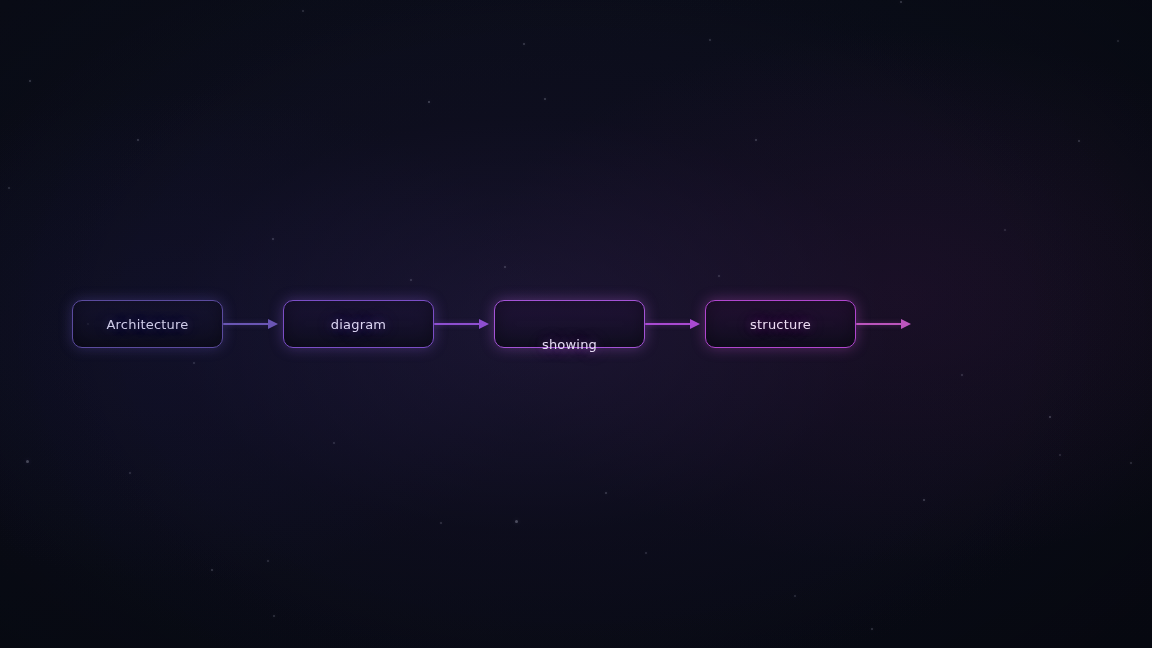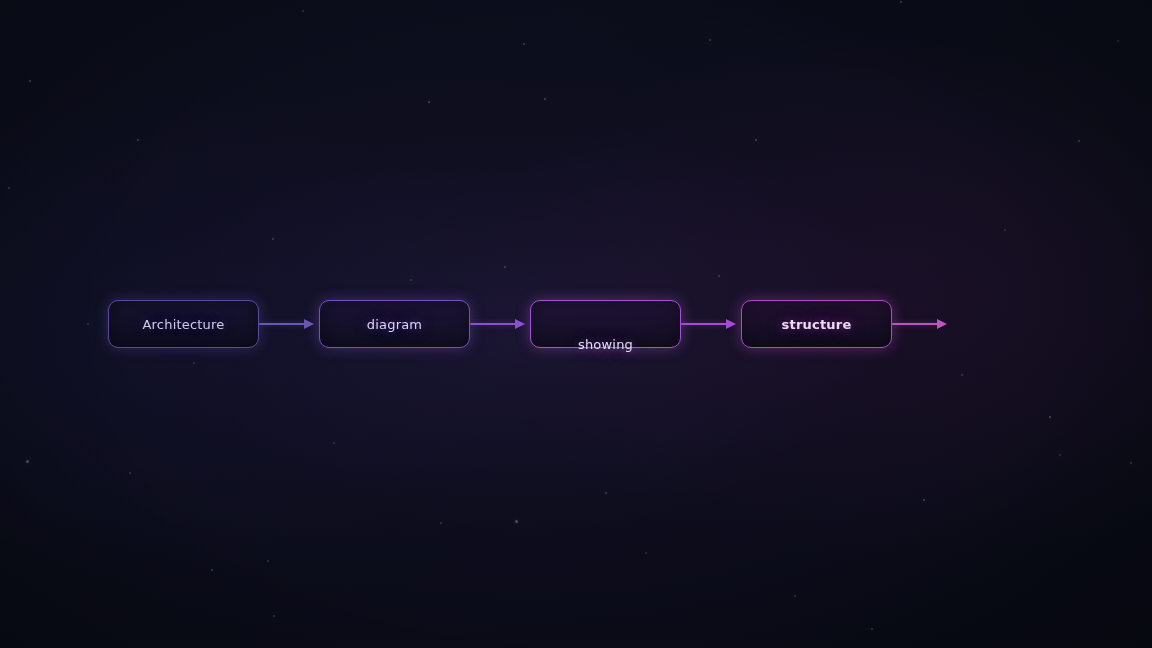--- a/index.html
+++ b/index.html
@@ -44,21 +44,21 @@
 
   
   #flow {
     position: absolute;
     left: 0;
     top: 300px;
     width: 1152px;
     height: 48px;
     display: flex;
     align-items: center;
-    padding-left: 108px;
+    padding-left: 72px;
     box-sizing: border-box;
   }
 
   .node {
     position: relative;
     width: 151px;
     height: 48px;
     border-radius: 10px;
     border: 1px solid #5b4b9e;
     box-sizing: border-box;
@@ -157,20 +157,20 @@
       <div class="conn-line" style="background: rgb(142, 79, 208); box-shadow: rgba(142, 79, 208, 0.4) 0px 0px 5px;"></div>
       <div class="conn-head" style="border-left-color: rgb(142, 79, 208);"></div>
     </div>
     <div class="node" style="border-color: rgb(164, 83, 214); background: linear-gradient(rgba(38, 18, 62, 0.52) 0%, rgba(10, 10, 24, 0.55) 100%); box-shadow: rgba(185, 100, 230, 0.36) 0px 0px 14px, rgba(0, 0, 0, 0.35) 0px 0px 18px inset;">
       <span class="node-label" style="color: rgb(230, 220, 244); text-shadow: rgba(185, 100, 230, 0.36) 0px 0px 9px, rgba(185, 100, 230, 0.36) 0px 0px 18px; margin-top: 40px;">showing</span>
     </div>
     <div class="connector">
       <div class="conn-line" style="background: rgb(169, 74, 210); box-shadow: rgba(169, 74, 210, 0.4) 0px 0px 5px;"></div>
       <div class="conn-head" style="border-left-color: rgb(169, 74, 210);"></div>
     </div>
-    <div class="node" style="border-color: rgb(177, 70, 207); background: linear-gradient(rgba(43, 16, 58, 0.54) 0%, rgba(10, 10, 24, 0.55) 100%); box-shadow: rgba(205, 85, 215, 0.36) 0px 0px 14px, rgba(0, 0, 0, 0.35) 0px 0px 18px inset; font-weight: bold;">
+    <div class="node" style="border-color: rgb(177, 70, 207); background: linear-gradient(rgba(43, 16, 58, 0.54) 0%, rgba(10, 10, 24, 0.55) 100%); box-shadow: rgba(205, 85, 215, 0.36) 0px 0px 14px, rgba(0, 0, 0, 0.35) 0px 0px 18px inset;">
       <span class="node-label" style="color: rgb(236, 220, 242); text-shadow: rgba(205, 85, 215, 0.36) 0px 0px 9px, rgba(205, 85, 215, 0.36) 0px 0px 18px;">structure</span>
     </div>
     <div class="connector">
       <div class="conn-line" style="background: rgb(188, 85, 189); box-shadow: rgba(188, 85, 189, 0.4) 0px 0px 5px;"></div>
       <div class="conn-head" style="border-left-color: rgb(188, 85, 189);"></div>
     </div>
   </div>
 
 </body></html>

